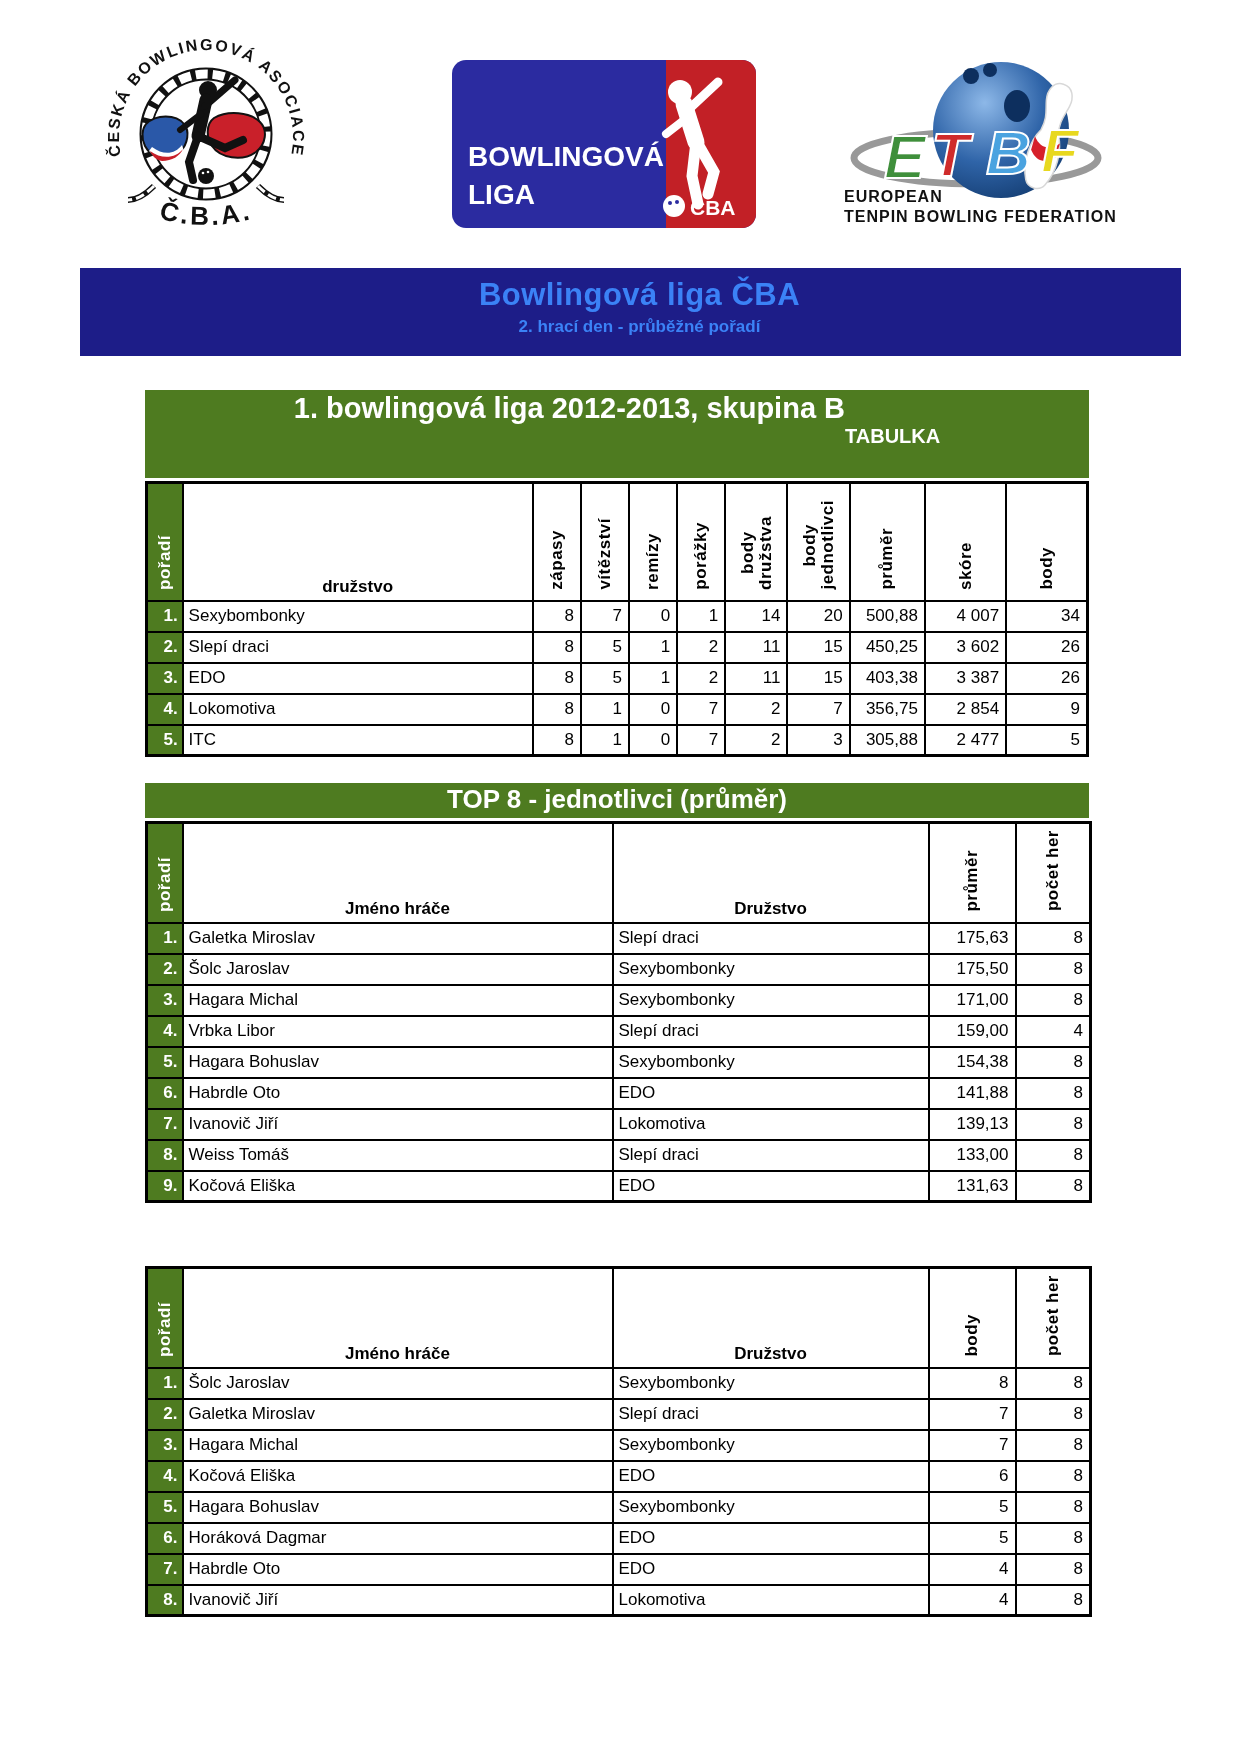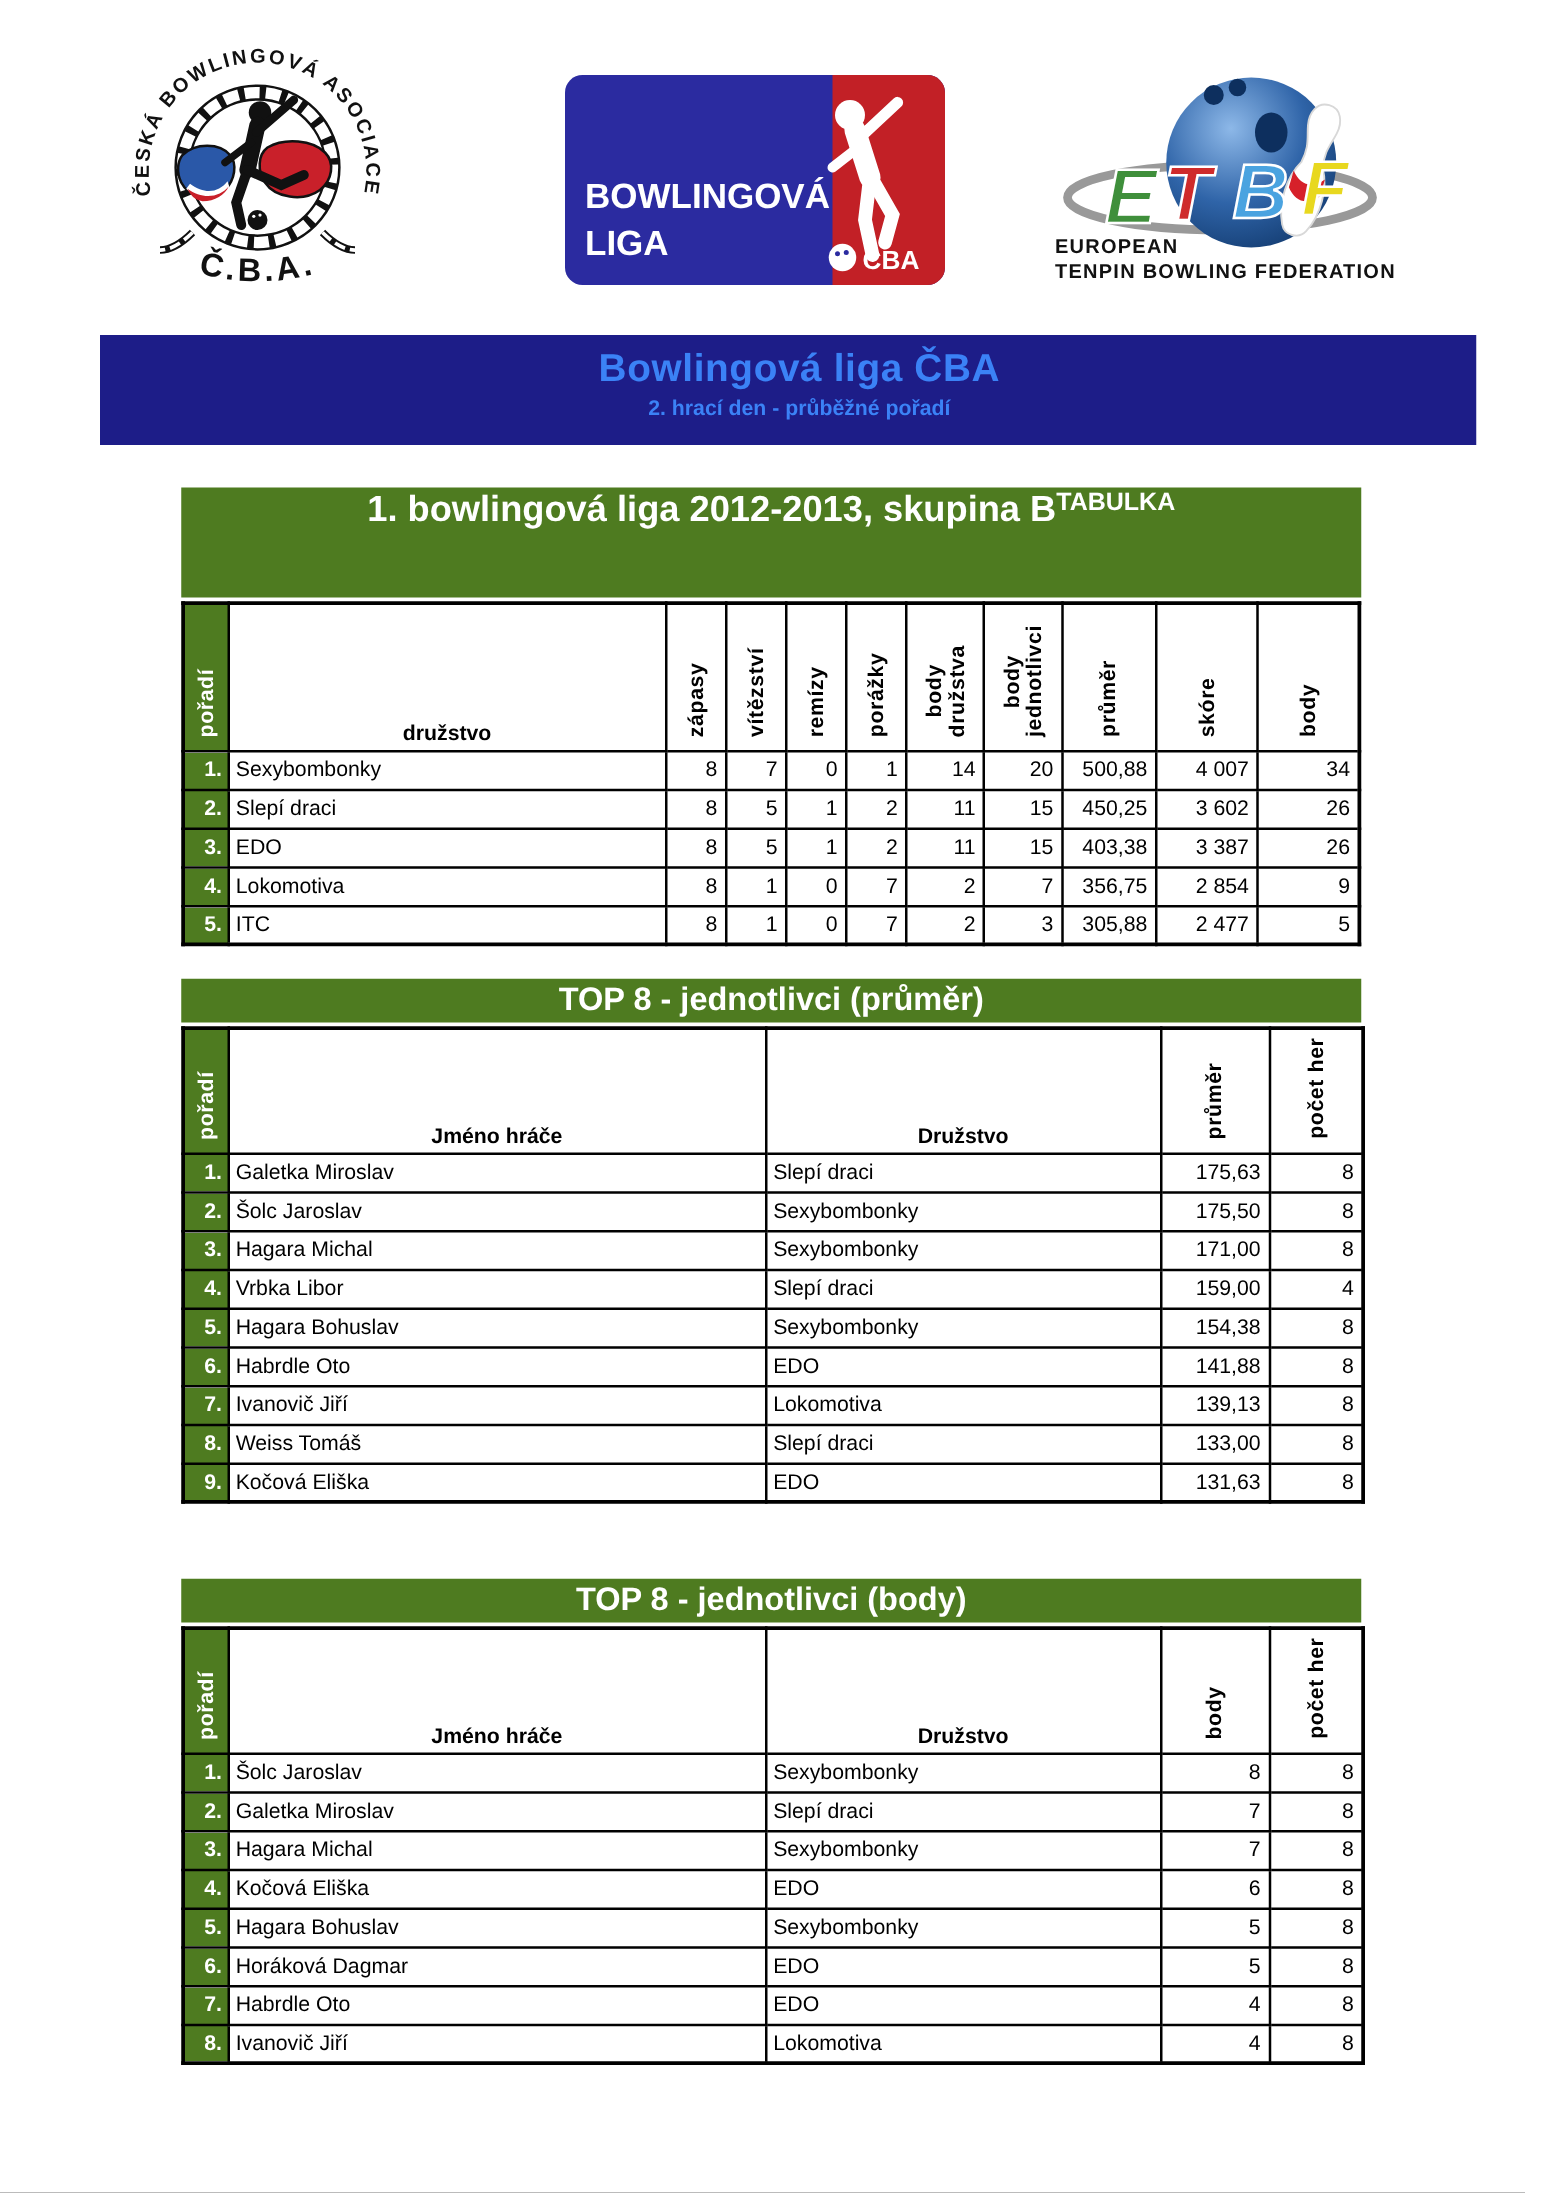--- a/index.html
+++ b/index.html
@@ -26,21 +26,21 @@
   .banner .title{font-size:31px;font-weight:bold;margin-top:9px;letter-spacing:.5px;}
   .banner .subtitle{font-size:17px;font-weight:bold;margin-top:4px;}
 
   
   .tbl-wrap{position:absolute;left:145px;width:944px;}
   .band{
     background:var(--green);color:#fff;text-align:center;width:100%;
     display:flex;flex-direction:row;justify-content:center;
   }
   .band .t1{font-size:29px;font-weight:bold;line-height:1.25;}
-  .band .t2{font-size:20px;font-weight:bold;line-height:1.2;}
+  .band .t2{font-size:20px;font-weight:bold;line-height:1.2;margin-top:34px;}
   .band.small{height:35px;}
   .band.small .t1{font-size:26px;}
   table{
     border-collapse:collapse;table-layout:fixed;width:944px;margin-top:3px;
     font-size:17px;color:#000;
   }
   td,th{border:2px solid #000;overflow:hidden;box-sizing:border-box;}
   table{border:3px solid #000;}
   th{font-weight:bold;background:#fff;vertical-align:bottom;text-align:center;padding:0 0 3px 0;}
   th.rank-h{background:var(--green);color:#fff;}
@@ -374,23 +374,20 @@
             <td class="name">EDO</td>
             <td class="num">131,63</td>
             <td class="num">8</td>
           </tr>
 
         </tbody>
     </table>
   </div>
 
   <div class="tbl-wrap" id="table3-wrap">
-    <div class="band small">
-      <div class="t1">TOP 8 - jednotlivci (body)</div>
-    </div>
     <table id="table3">
       <colgroup>
         <col style="width:36px">
           <col style="width:430px">
           <col style="width:316px">
         <col style="width:87px">
           <col style="width:75px">
       </colgroup>
       <thead>
         <tr>

